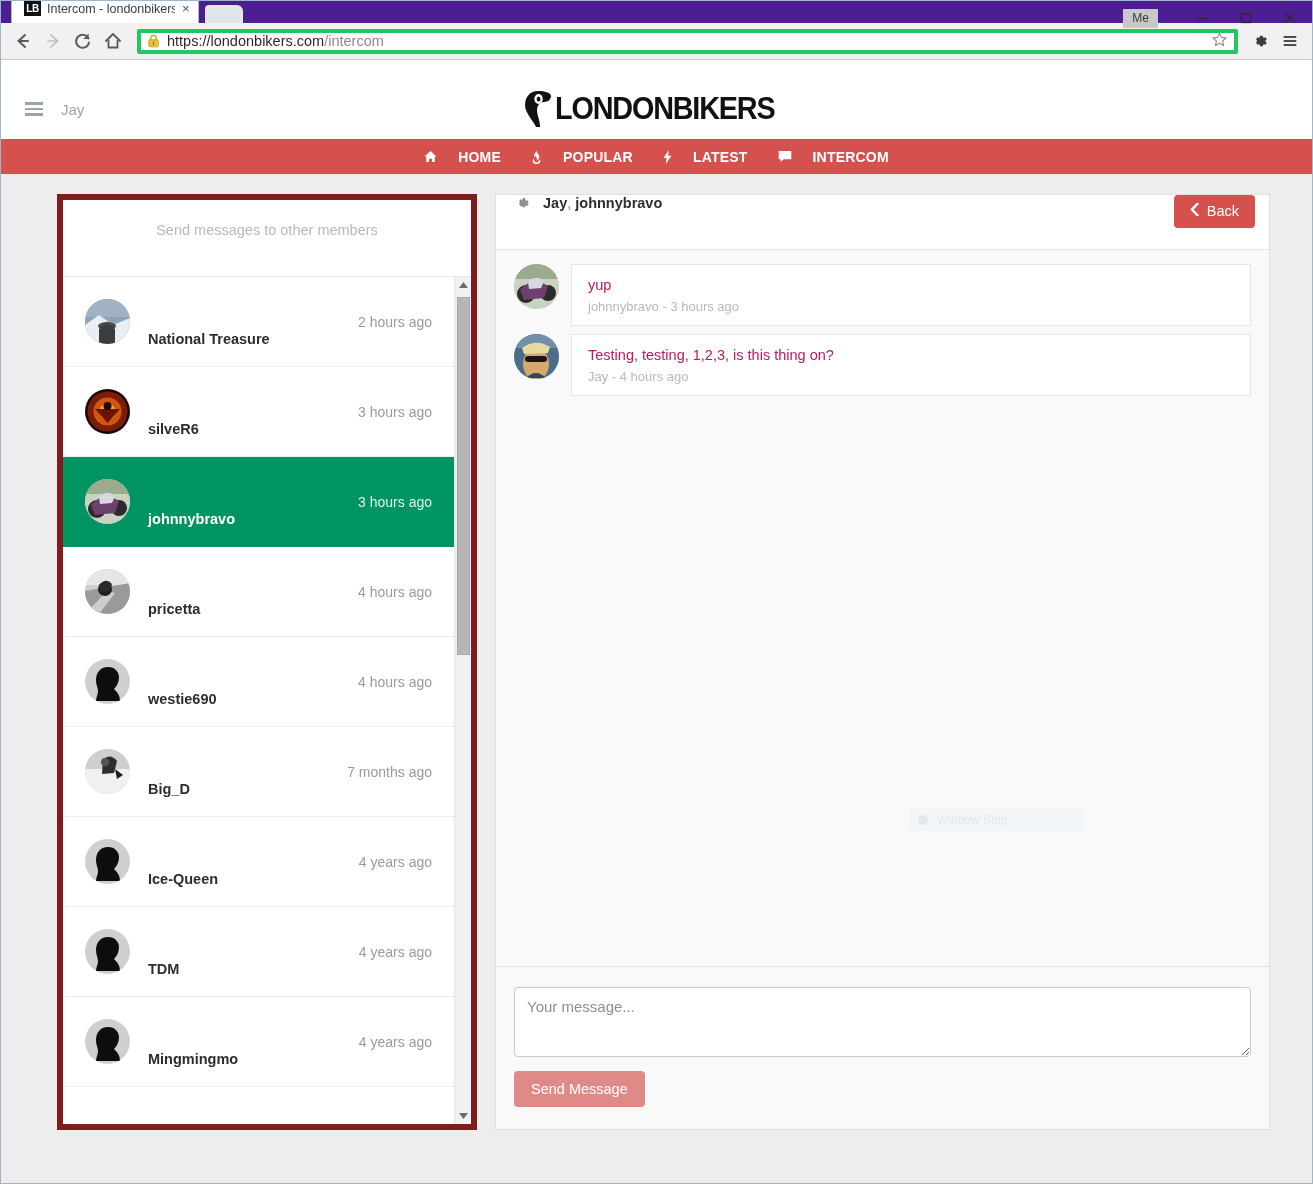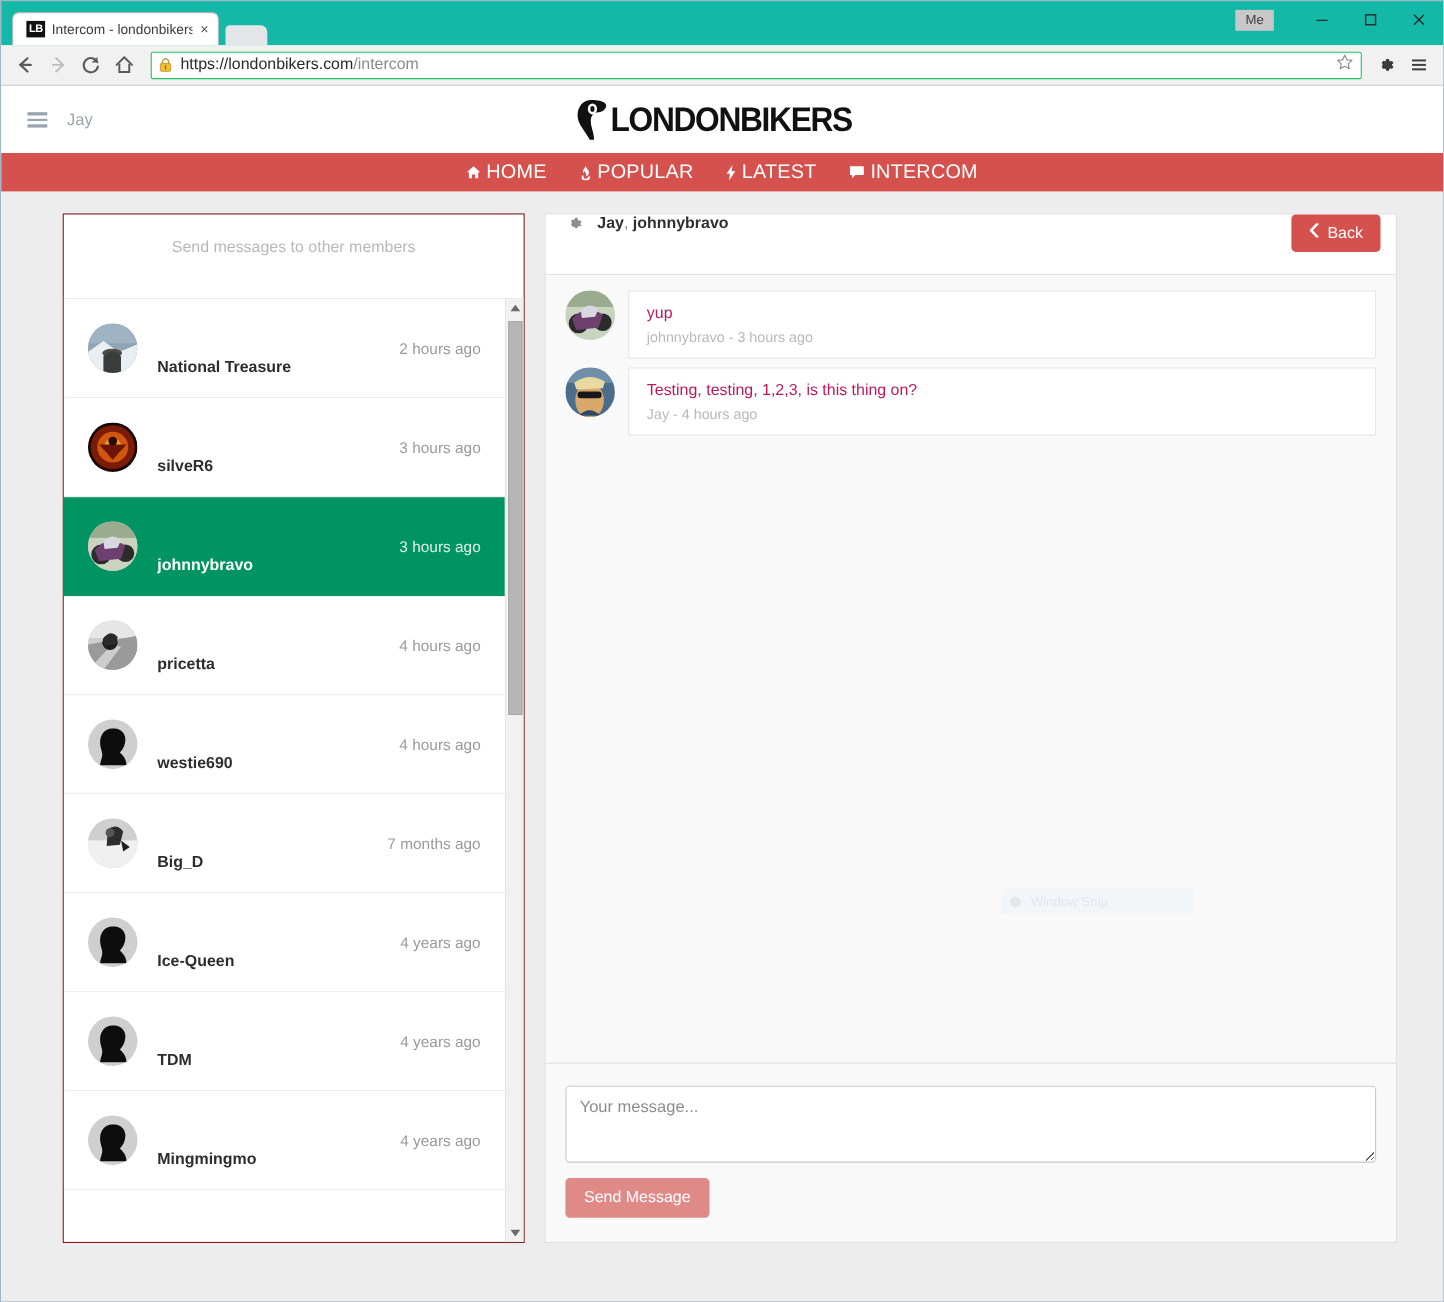--- a/index.html
+++ b/index.html
@@ -14,22 +14,22 @@
   
   #window {
     width: 1313px; height: 1184px;
     position: relative;
     background: #ffffff;
     border: 1px solid #9fb6c8;
     overflow: hidden;
   }
 
   #titlebar {
-    height: 40px;
-    background: #14b8a6;
+    height: 22px;
+    background: #4c1d95;
     position: relative;
     display: flex;
     align-items: flex-end;
     padding-left: 10px;
   }
   #tabstrip { display: flex; align-items: flex-end; height: 100%; }
 
   .tab {
     display: flex; align-items: center;
     height: 30px;
@@ -116,21 +116,21 @@
     cursor: pointer;
   }
   .navbtn.disabled { color: #bcbcbc; }
   .navbtn svg { display: block; }
 
   #omnibox {
     flex: 1;
     height: 25px;
     margin: 0 6px 0 8px;
     background: #ffffff;
-    border: 1px solid #22c55e;
+    border: 4px solid #22c55e;
     border-radius: 2px;
     display: flex;
     align-items: center;
     padding: 0 6px;
   }
   .lock {
     width: 13px; height: 14px;
     margin-right: 7px;
     flex: 0 0 auto;
   }
@@ -204,42 +204,43 @@
   
   #sitenav {
     background: #d5514e;
     height: 35px;
     display: flex;
     align-items: center;
     justify-content: center;
     gap: 30px;
   }
   .navitem {
-    display: flex; align-items: center; gap: 5px;
+    display: flex; align-items: center; gap: 21px;
     color: #ffffff;
-    font-size: 18px;
+    font-size: 14px;
     letter-spacing: 0.2px;
     cursor: pointer;
     text-decoration: none;
+    font-weight: bold;
   }
   .navitem .ic { display: flex; align-items: center; }
 
   
   #content {
     padding: 20px 42px 0 56px;
     display: flex;
     gap: 18px;
     height: calc(100% - 95px);
   }
 
   
   #convlist {
     width: 420px;
     background: #ffffff;
-    border: 1px solid #7f1d1d;
+    border: 6px solid #7f1d1d;
     display: flex; flex-direction: column;
     height: 936px;
   }
   #convlist-head {
     padding: 22px 0 24px;
     text-align: center;
     border-bottom: 1px solid #e7e7e7;
   }
   #convlist-head .hint {
     font-size: 14.5px;

